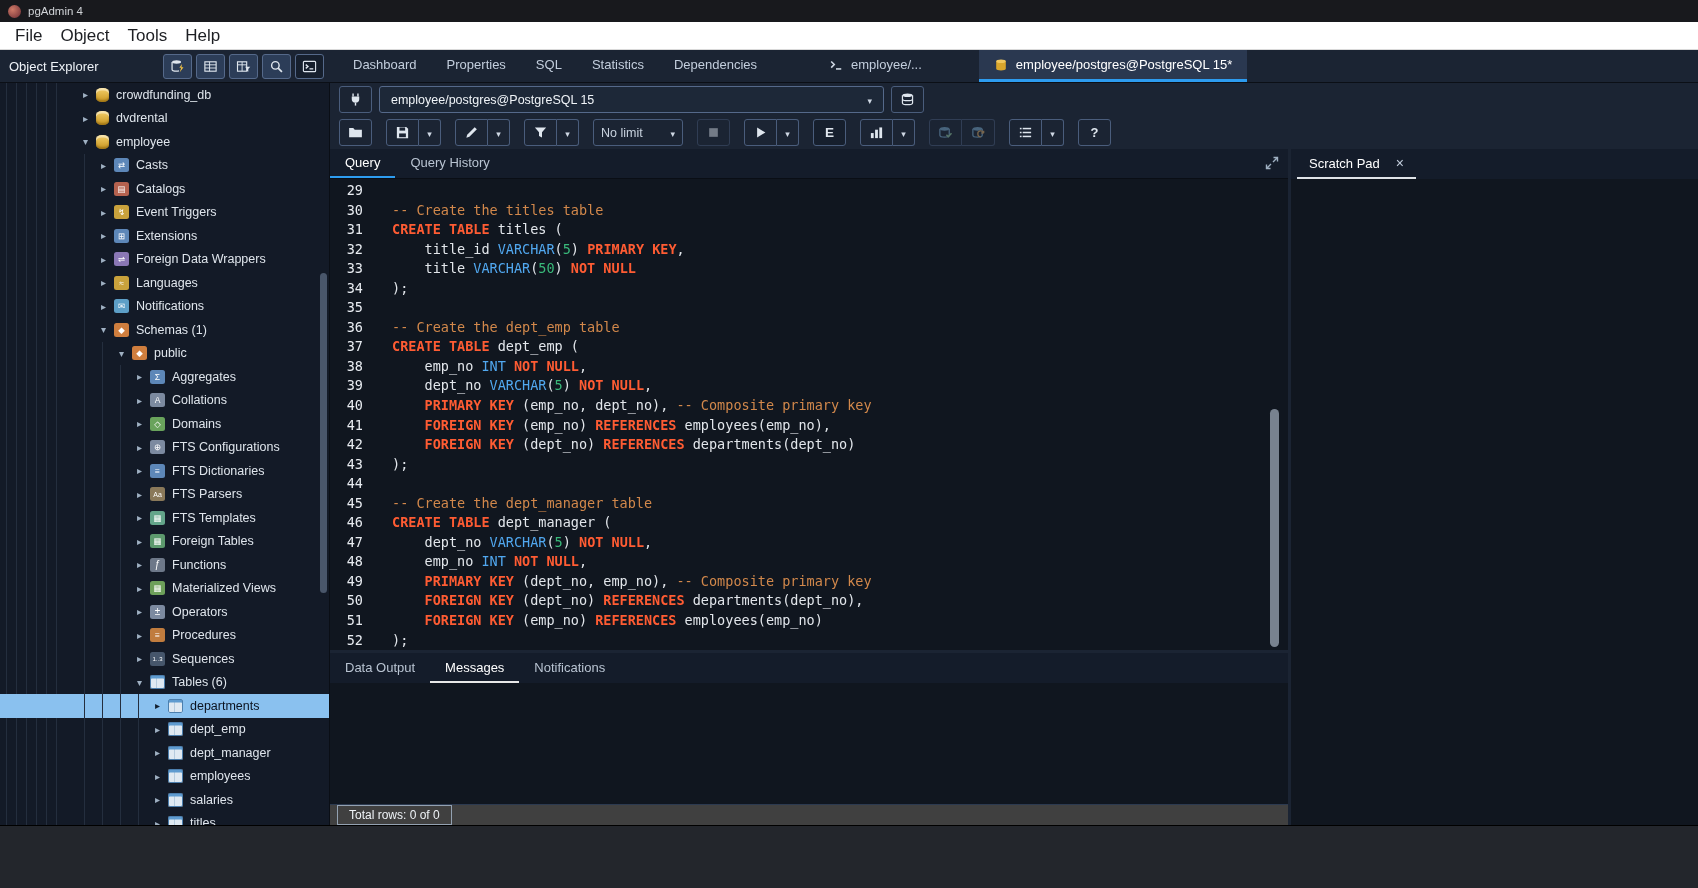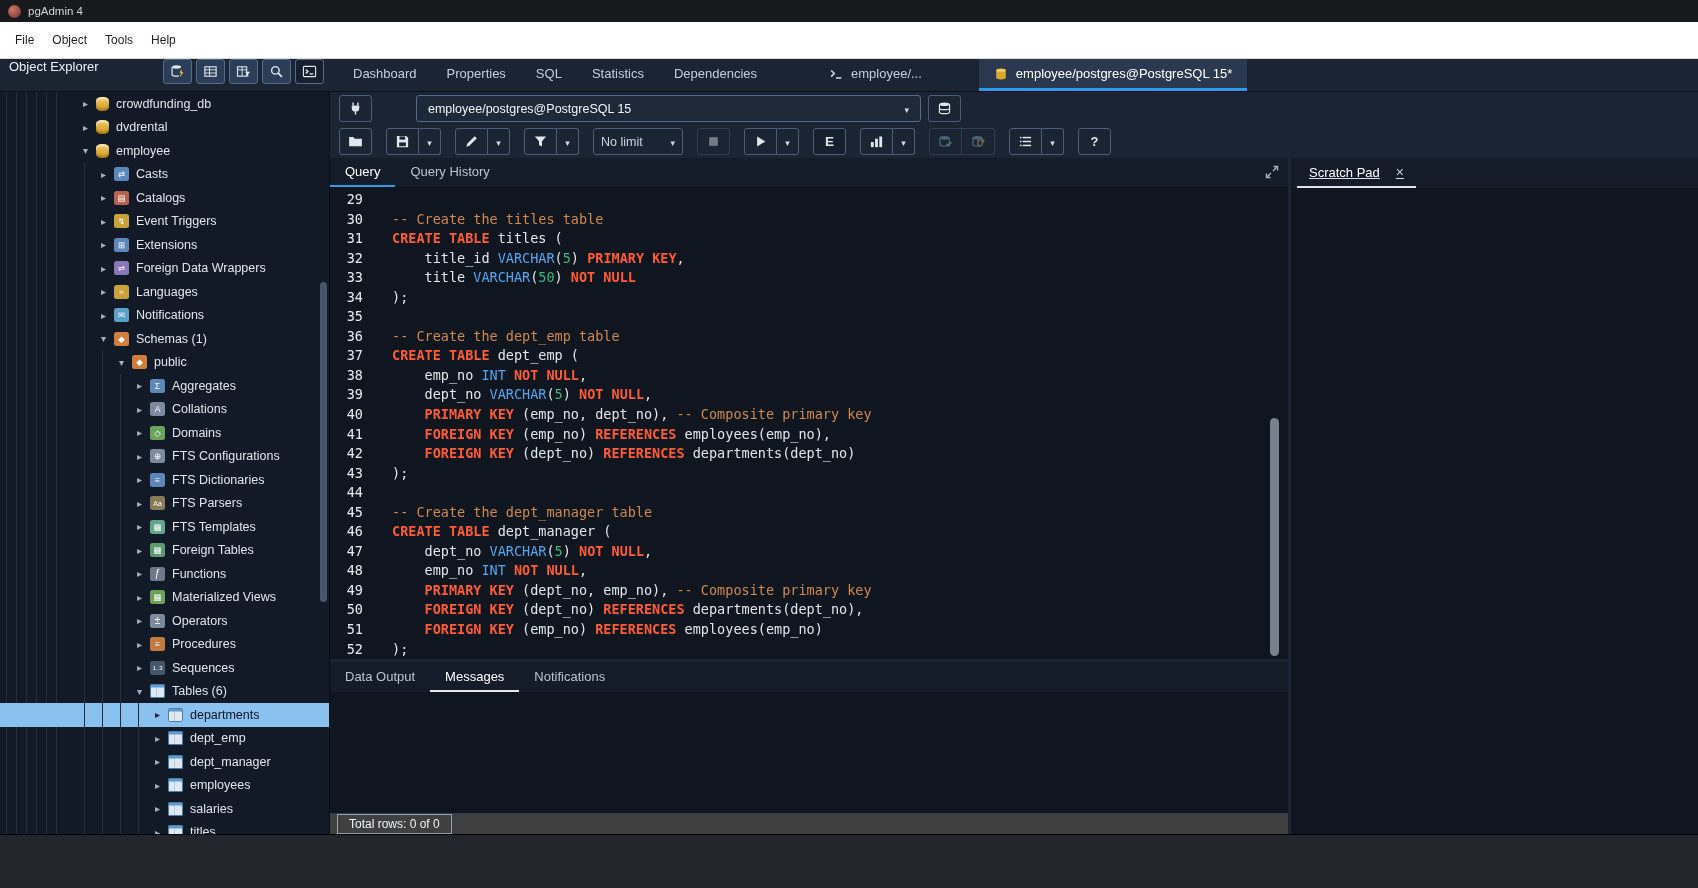--- a/index.html
+++ b/index.html
@@ -7,27 +7,27 @@
   .screen{width:1698px;height:888px;position:relative;overflow:hidden;
     font-family:"Liberation Sans",sans-serif;background:#10161f;color:#d7dee8;}
 
   
   .titlebar{height:22px;background:#18191d;display:flex;align-items:center;gap:7px;
     padding:0 8px;font-size:11.5px;color:#cfd2d6;}
   .logo{width:13px;height:13px;border-radius:50%;
     background:radial-gradient(circle at 35% 35%,#cf7a68,#6b2b33);}
 
   
-  .menubar{height:37px;background:#ffffff;border-bottom:1px solid #d9d9d9;display:flex;
-    align-items:center;padding:0 6px;font-size:12px;color:#1d1f23;}
+  .menubar{height:28px;background:#ffffff;border-bottom:1px solid #d9d9d9;display:flex;
+    align-items:center;padding:0 6px;font-size:17px;color:#1d1f23;}
   .menu-item{padding:3px 9px;cursor:default;}
 
   
   .header{height:33px;background:#1b2433;display:flex;align-items:stretch;border-bottom:1px solid #0b0f16;}
-  .explorer-head{width:330px;flex:0 0 330px;display:flex;align-items:flex-start;justify-content:space-between;
+  .explorer-head{width:330px;flex:0 0 330px;display:flex;align-items:center;justify-content:space-between;
     padding:0 6px 0 9px;color:#eef2f7;font-size:13px;}
   .exp-btns{display:flex;gap:4px;}
   .exp-btn{width:29px;height:25px;background:#2c3d58;border:1px solid #55698a;border-radius:3px;
     display:flex;align-items:center;justify-content:center;padding:0;cursor:pointer;}
   .exp-btn svg{width:15px;height:15px;display:block;}
   .exp-btn.psql-tool{background:#161f2d;}
   .main-tabs{flex:1;display:flex;align-items:stretch;padding-left:8px;font-size:13px;color:#c3cedd;overflow:hidden;}
   .mtab{display:flex;align-items:center;gap:8px;padding:0 15px;border-bottom:3px solid transparent;
     white-space:nowrap;cursor:default;}
   .mtab.icontab{margin-left:42px;}
@@ -91,21 +91,21 @@
     font-family:"Liberation Sans",sans-serif;font-size:12.5px;}
   .tb-btn svg{width:15px;height:15px;display:block;}
   .tb-btn.solo{border-radius:3px;}
   .tb-group{display:flex;}
   .tb-group .tb-btn:first-child{border-radius:3px 0 0 3px;}
   .tb-group .tb-btn:last-child{border-radius:0 3px 3px 0;border-left:none;}
   .tb-btn.caret-btn{min-width:22px;padding:0 4px;}
   .caret::before{content:"▾";font-size:9px;color:#cfd8e4;}
   .conn-select{width:505px;height:27px;border:1px solid #55698a;border-radius:3px;background:#1d2838;
     display:flex;align-items:center;justify-content:space-between;padding:0 11px;color:#f0f4f8;
-    font-size:12.5px;cursor:pointer;margin-left:37px;}
+    font-size:12.5px;cursor:pointer;}
   .toolbar{height:33px;display:flex;align-items:center;gap:14px;padding:0 9px;}
   .tb-btn.limit{min-width:90px;justify-content:space-between;border-radius:3px;color:#c9d3df;}
   .tb-btn.disabled{opacity:.45;cursor:default;}
   .tb-btn.explain{font-weight:bold;font-size:13.5px;border-radius:3px;background:#161f2d;}
   .tb-btn.help{font-weight:bold;border-radius:3px;font-size:13px;}
 
   .lower{flex:1;display:flex;min-height:0;}
   .editor-col{width:958px;flex:0 0 958px;display:flex;flex-direction:column;background:#10161f;min-height:0;}
   .qtabs{height:30px;flex:0 0 30px;background:#141c2a;display:flex;align-items:center;font-size:13px;
     color:#b9c4d2;position:relative;border-bottom:1px solid #0a0e15;}
@@ -131,21 +131,21 @@
   .otab{height:100%;display:flex;align-items:center;padding:0 15px;border-bottom:2px solid transparent;cursor:default;}
   .otab.active{color:#fff;border-bottom-color:#e8e8e8;}
   .obody{height:121px;flex:0 0 121px;background:#10161f;}
   .statusbar{height:21px;flex:0 0 21px;background:#404040;border-top:1px solid #2c3a50;display:flex;align-items:stretch;}
   .total-box{border:1px solid #93a1b1;display:flex;align-items:center;padding:0 11px;font-size:12px;
     color:#eef2f6;margin-left:7px;}
 
   .vsplit{width:3px;flex:0 0 3px;background:#1b2433;}
   .scratch{flex:1;display:flex;flex-direction:column;background:#10161f;min-width:0;}
   .scratch-head{height:30px;flex:0 0 30px;background:#141c2a;display:flex;align-items:stretch;
-    padding-left:6px;font-size:13px;text-decoration:underline;}
+    padding-left:6px;font-size:13px;}
   .sp-tab{display:flex;align-items:center;gap:16px;border-bottom:2px solid #dfe3e8;padding:0 12px;color:#fff;}
   .sp-close{color:#c3cedd;font-size:14px;cursor:pointer;line-height:1;}
   .scratch-body{flex:1;}
 
   .below-window{height:67px;background:#23262c;border-top:1px solid #000;}
 </style>
 </head>
 <body>
 
 <div class="screen">

